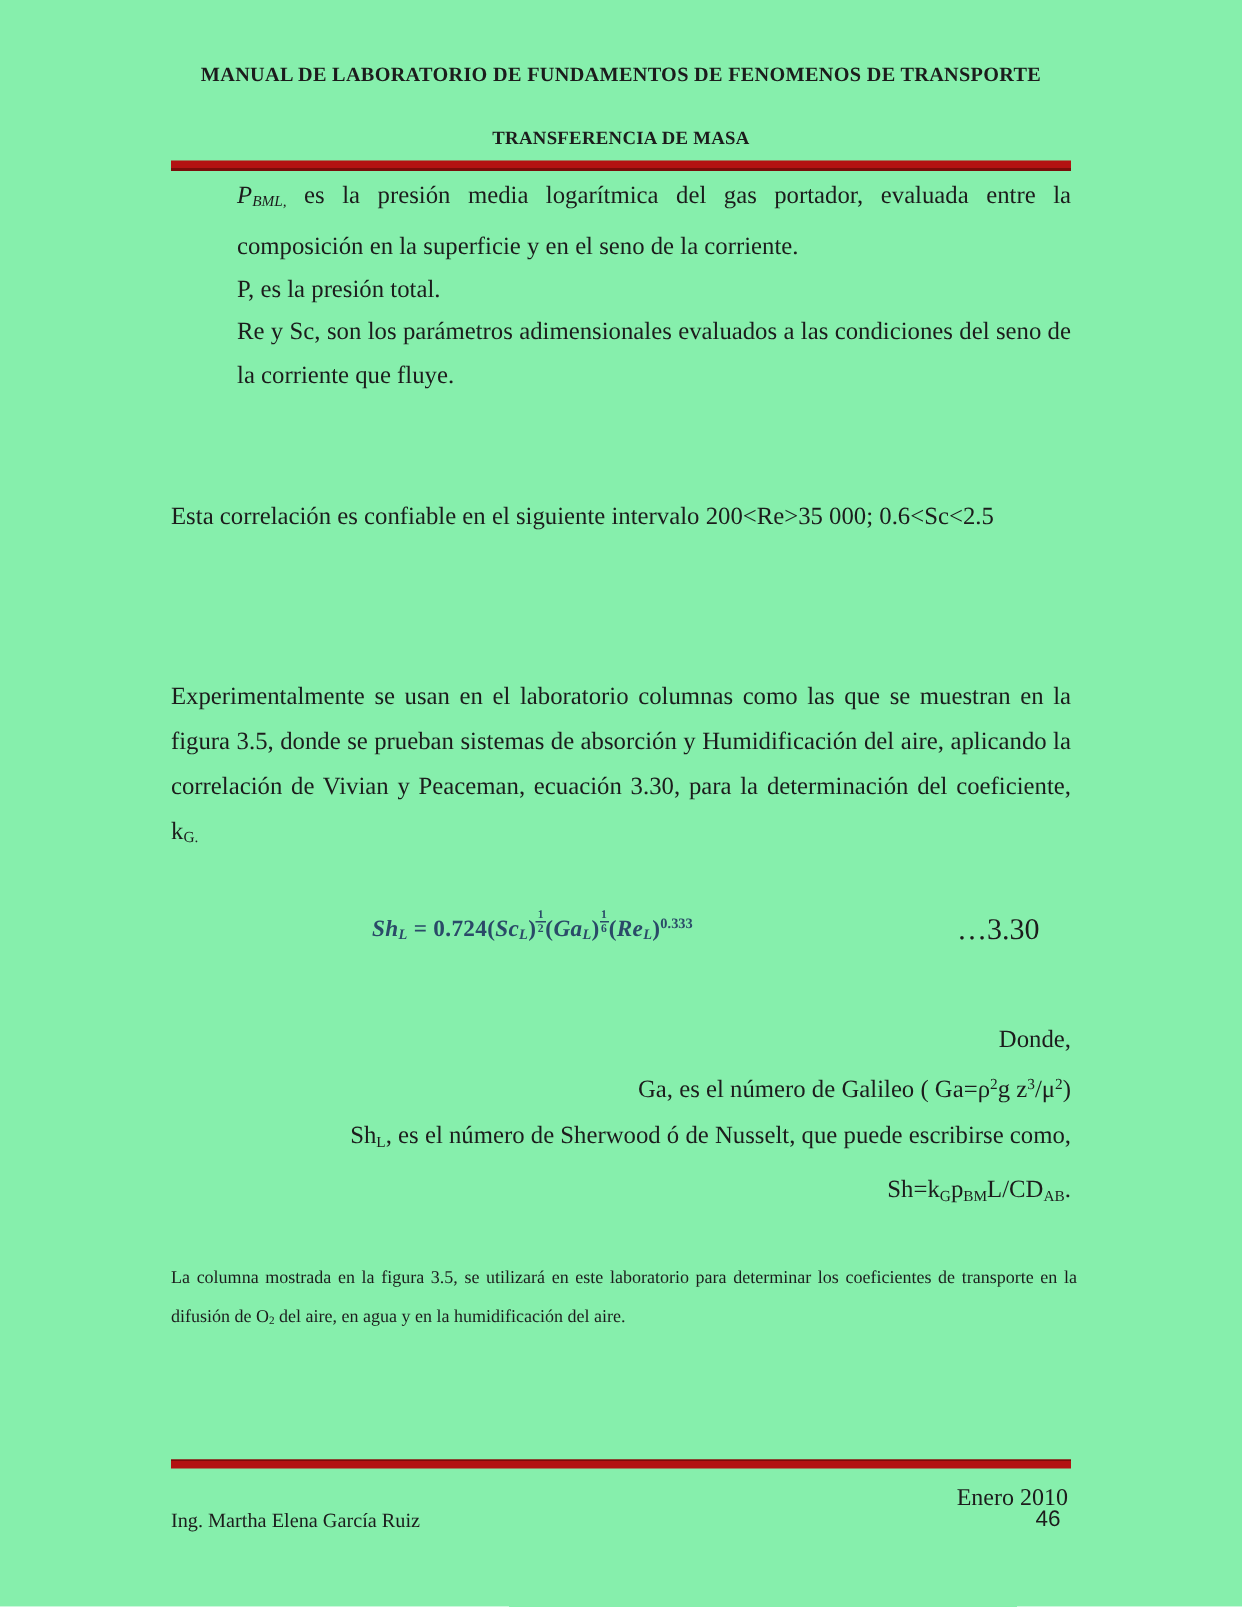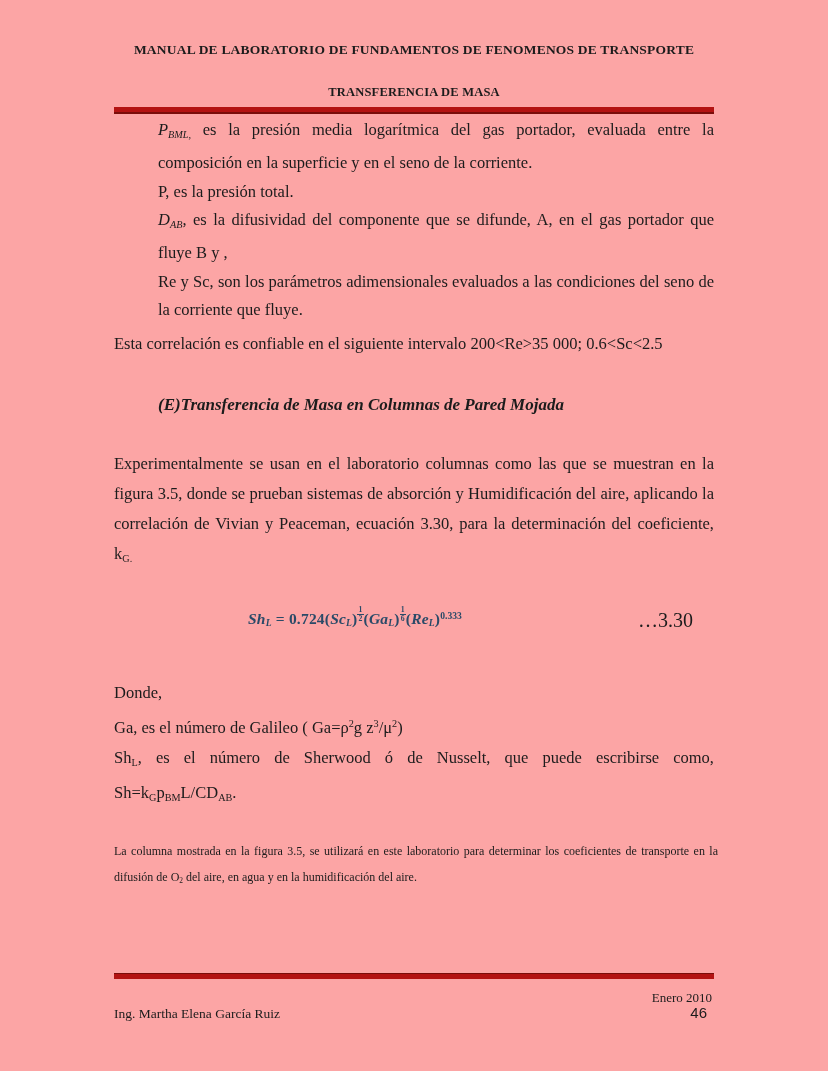--- a/index.html
+++ b/index.html
@@ -5,21 +5,21 @@
   :root{
     --rule-red:#b31312;
     --rule-dark:#7a0d0a;
     --eq-blue:#2a4a68;
     --ink:#1c1c1c;
   }
   html,body{margin:0;padding:0;background:#ffffff;}
   .page{
     position:relative;
     width:828px;height:1071px;
-    background:#fca5a5;
+    background:#86efac;
     font-family:"Liberation Serif", serif;
     color:var(--ink);
     overflow:hidden;
   }
   
   .header-title{
     position:absolute;top:42px;left:0;right:0;
     text-align:center;font-weight:bold;font-size:13.5px;letter-spacing:.2px;
   }
   .header-subtitle{
@@ -54,28 +54,28 @@
     display:inline-block;margin-left:134px;
     font-size:15.5px;font-weight:bold;color:var(--eq-blue);
     letter-spacing:.2px;
   }
   .equation .seg-i{font-style:italic;}
   .eq-number{position:absolute;left:524px;top:3px;font-size:20px;color:var(--ink);}
   .where-block{
     position:absolute;top:678px;left:114px;width:600px;
     font-size:16.5px;line-height:30.5px;margin:0;
   }
-  .where-block p{margin:0;}
+  .where-block p{margin:0;text-align:right;}
   .where-justify{text-align:justify;}
   .closing-para{
     position:absolute;top:838px;left:114px;width:604px;
     font-size:12px;line-height:26px;text-align:justify;margin:0;
   }
   
-  .footer-date{position:absolute;top:990px;right:116px;font-size:13px;}
+  .footer-date{position:absolute;top:990px;right:116px;font-size:16px;}
   .footer-page{position:absolute;top:1004px;right:121px;font-size:15px;font-family:"Liberation Sans", sans-serif;}
   .footer-author{position:absolute;top:1006px;left:114px;font-size:13.5px;}
   
   .seg-sub{font-size:.62em;vertical-align:-0.25em;letter-spacing:0;}
   .seg-sup{font-size:.62em;vertical-align:.55em;letter-spacing:0;}
   .seg-i{font-style:italic;}
   .seg-isub{font-style:italic;font-size:.62em;vertical-align:-0.25em;}
   .seg-frac{
     display:inline-block;vertical-align:.35em;
     font-size:.5em;line-height:1.05;text-align:center;font-style:normal;
@@ -88,27 +88,25 @@
 
 <div class="page">
 
   <div class="header-title">MANUAL DE LABORATORIO DE FUNDAMENTOS DE FENOMENOS DE TRANSPORTE</div>
   <div class="header-subtitle">TRANSFERENCIA DE MASA</div>
   <div class="rule rule-header"></div>
 
   <div class="def-block">
     <p><span class="seg-i">P</span><span class="seg-isub">BML,</span><span> es la presión media logarítmica del gas portador, evaluada entre la composición en la superficie y en el seno de la corriente.</span></p>
     <p><span>P, es la presión total.</span></p>
-    <p><span class="seg-i">D</span><span class="seg-isub">AB</span><span>, es la difusividad del componente que se difunde, A, en el gas portador que fluye B y ,</span></p>
     <p><span>Re y Sc, son los parámetros adimensionales evaluados a las condiciones del seno de la corriente que fluye.</span></p>
   </div>
 
   <p class="interval-note">Esta correlación es confiable en el siguiente intervalo 200&lt;Re&gt;35 000; 0.6&lt;Sc&lt;2.5</p>
 
-  <h2 class="section-heading">(E)Transferencia de Masa en Columnas de Pared Mojada</h2>
 
   <p class="intro-para"><span>Experimentalmente se usan en el laboratorio columnas como las que se muestran en la figura 3.5, donde se prueban sistemas de absorción y Humidificación del aire, aplicando la correlación de Vivian y Peaceman, ecuación 3.30, para la determinación del coeficiente, k</span><span class="seg-sub">G.</span></p>
 
   <div class="equation-row">
     <span class="equation"><span class="seg-i">Sh</span><span class="seg-isub">L</span><span> = 0.724(</span><span class="seg-i">Sc</span><span class="seg-isub">L</span><span>)</span><span class="seg-frac"><span class="frac-n">1</span><span class="frac-d">2</span></span><span>(</span><span class="seg-i">Ga</span><span class="seg-isub">L</span><span>)</span><span class="seg-frac"><span class="frac-n">1</span><span class="frac-d">6</span></span><span>(</span><span class="seg-i">Re</span><span class="seg-isub">L</span><span>)</span><span class="seg-sup">0.333</span></span>
     <span class="eq-number">…3.30</span>
   </div>
 
   <div class="where-block">
     <p>Donde,</p>

